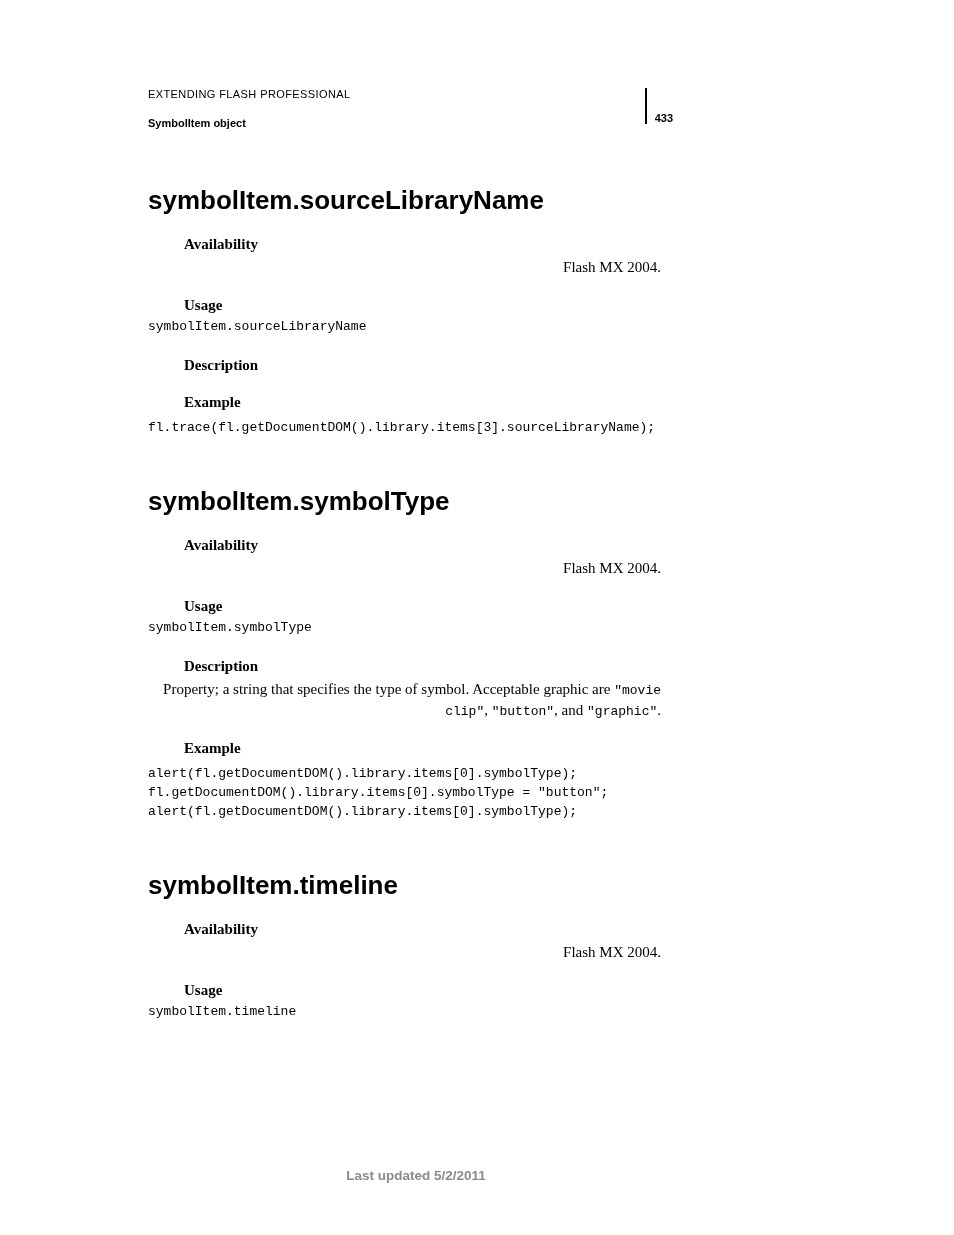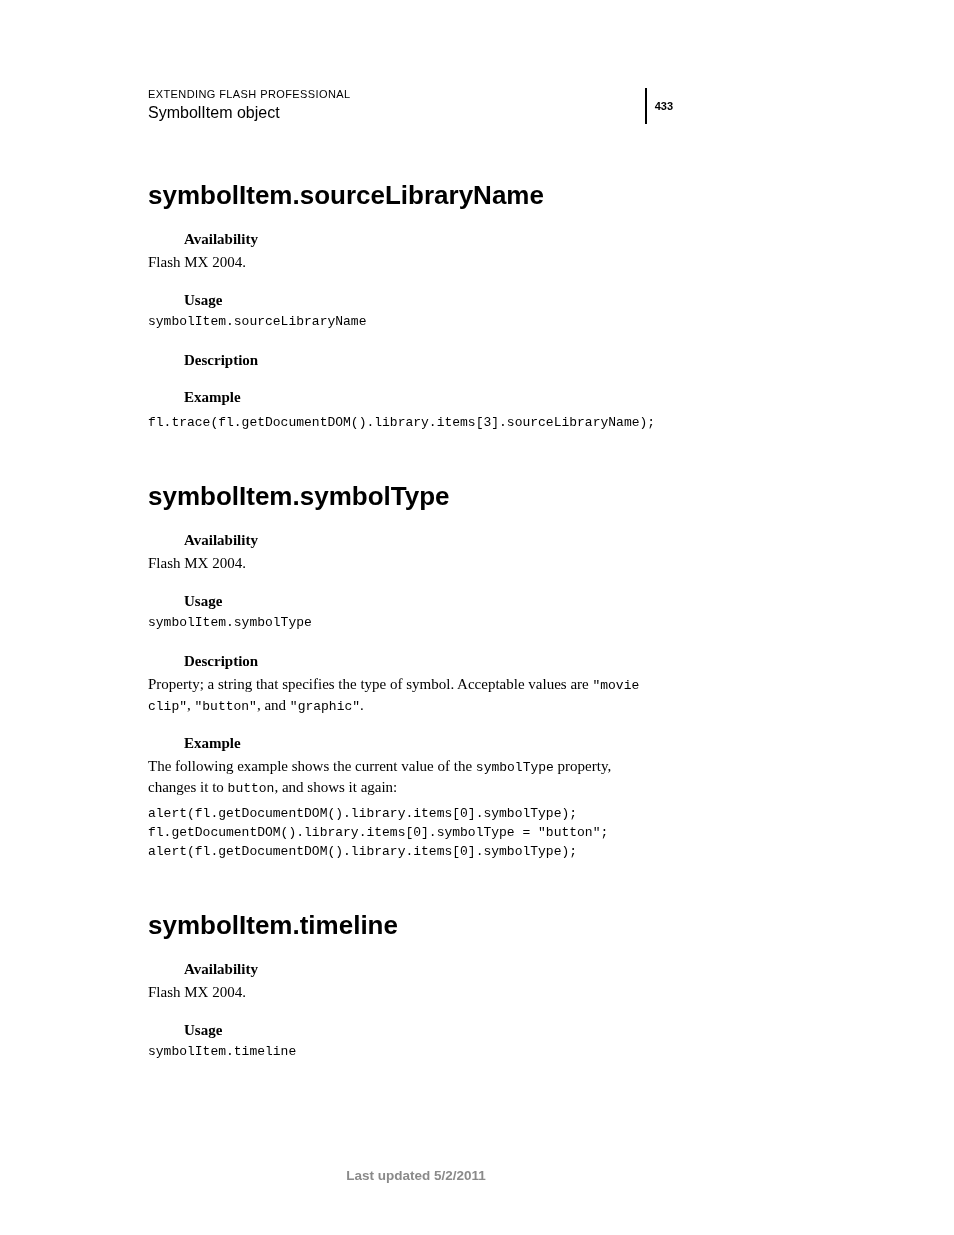--- a/index.html
+++ b/index.html
@@ -23,28 +23,28 @@
   }
   .header-left {
     font-size: 11px;
     letter-spacing: 0.4px;
   }
   .header-title {
     font-weight: 400;
     color: #000;
   }
   .header-sub {
-    font-weight: 400;
-    margin-top: 4px;
-    font-size: 16px;
+    font-weight: 700;
+    margin-top: 17px;
+    font-size: 11px;
     letter-spacing: 0;
   }
   .page-number-wrap {
     display: flex;
-    align-items: center;
+    align-items: flex-end;
     padding-left: 40px;
   }
   .page-rule {
     width: 1.5px;
     height: 36px;
     background: #000;
     margin-right: 8px;
   }
   .page-number {
     font-weight: 700;
@@ -66,20 +66,21 @@
     font-size: 15px;
     margin-top: 20px;
     margin-bottom: 4px;
     margin-left: 36px;
   }
   .body-text {
     font-family: "Minion Pro", Georgia, "Times New Roman", serif;
     font-size: 15px;
     line-height: 1.35;
     margin: 0 12px 2px 0;
+    text-align: right;
   }
   .code {
     font-family: "Courier New", Courier, monospace;
     font-size: 13px;
     letter-spacing: 0;
     white-space: pre;
     margin: 4px 0 0 0;
     line-height: 1.45;
   }
   .codeblock {
@@ -138,27 +139,24 @@
   <h1 class="section-title">symbolItem.symbolType</h1>
 
   <div class="label">Availability</div>
   <p class="body-text">Flash MX 2004.</p>
 
   <div class="label">Usage</div>
   <div class="code">symbolItem.symbolType</div>
 
   <div class="label">Description</div>
   <p class="body-text">
-    <span>Property; a string that specifies the type of symbol. Acceptable values are </span><span class="inline-code">"movie clip"</span><span>, </span><span class="inline-code">"button"</span><span>, and </span><span class="inline-code">"graphic"</span><span>.</span>
+    <span>Property; a string that specifies the type of symbol. Acceptable graphic are </span><span class="inline-code">"movie clip"</span><span>, </span><span class="inline-code">"button"</span><span>, and </span><span class="inline-code">"graphic"</span><span>.</span>
   </p>
 
   <div class="label">Example</div>
-  <p class="body-text">
-    <span>The following example shows the current value of the </span><span class="inline-code">symbolType</span><span> property, changes it to </span><span class="inline-code">button</span><span>, and shows it again:</span>
-  </p>
   <div class="codeblock">alert(fl.getDocumentDOM().library.items[0].symbolType);
 fl.getDocumentDOM().library.items[0].symbolType = "button";
 alert(fl.getDocumentDOM().library.items[0].symbolType);</div>
 
   <h1 class="section-title">symbolItem.timeline</h1>
 
   <div class="label">Availability</div>
   <p class="body-text">Flash MX 2004.</p>
 
   <div class="label">Usage</div>

